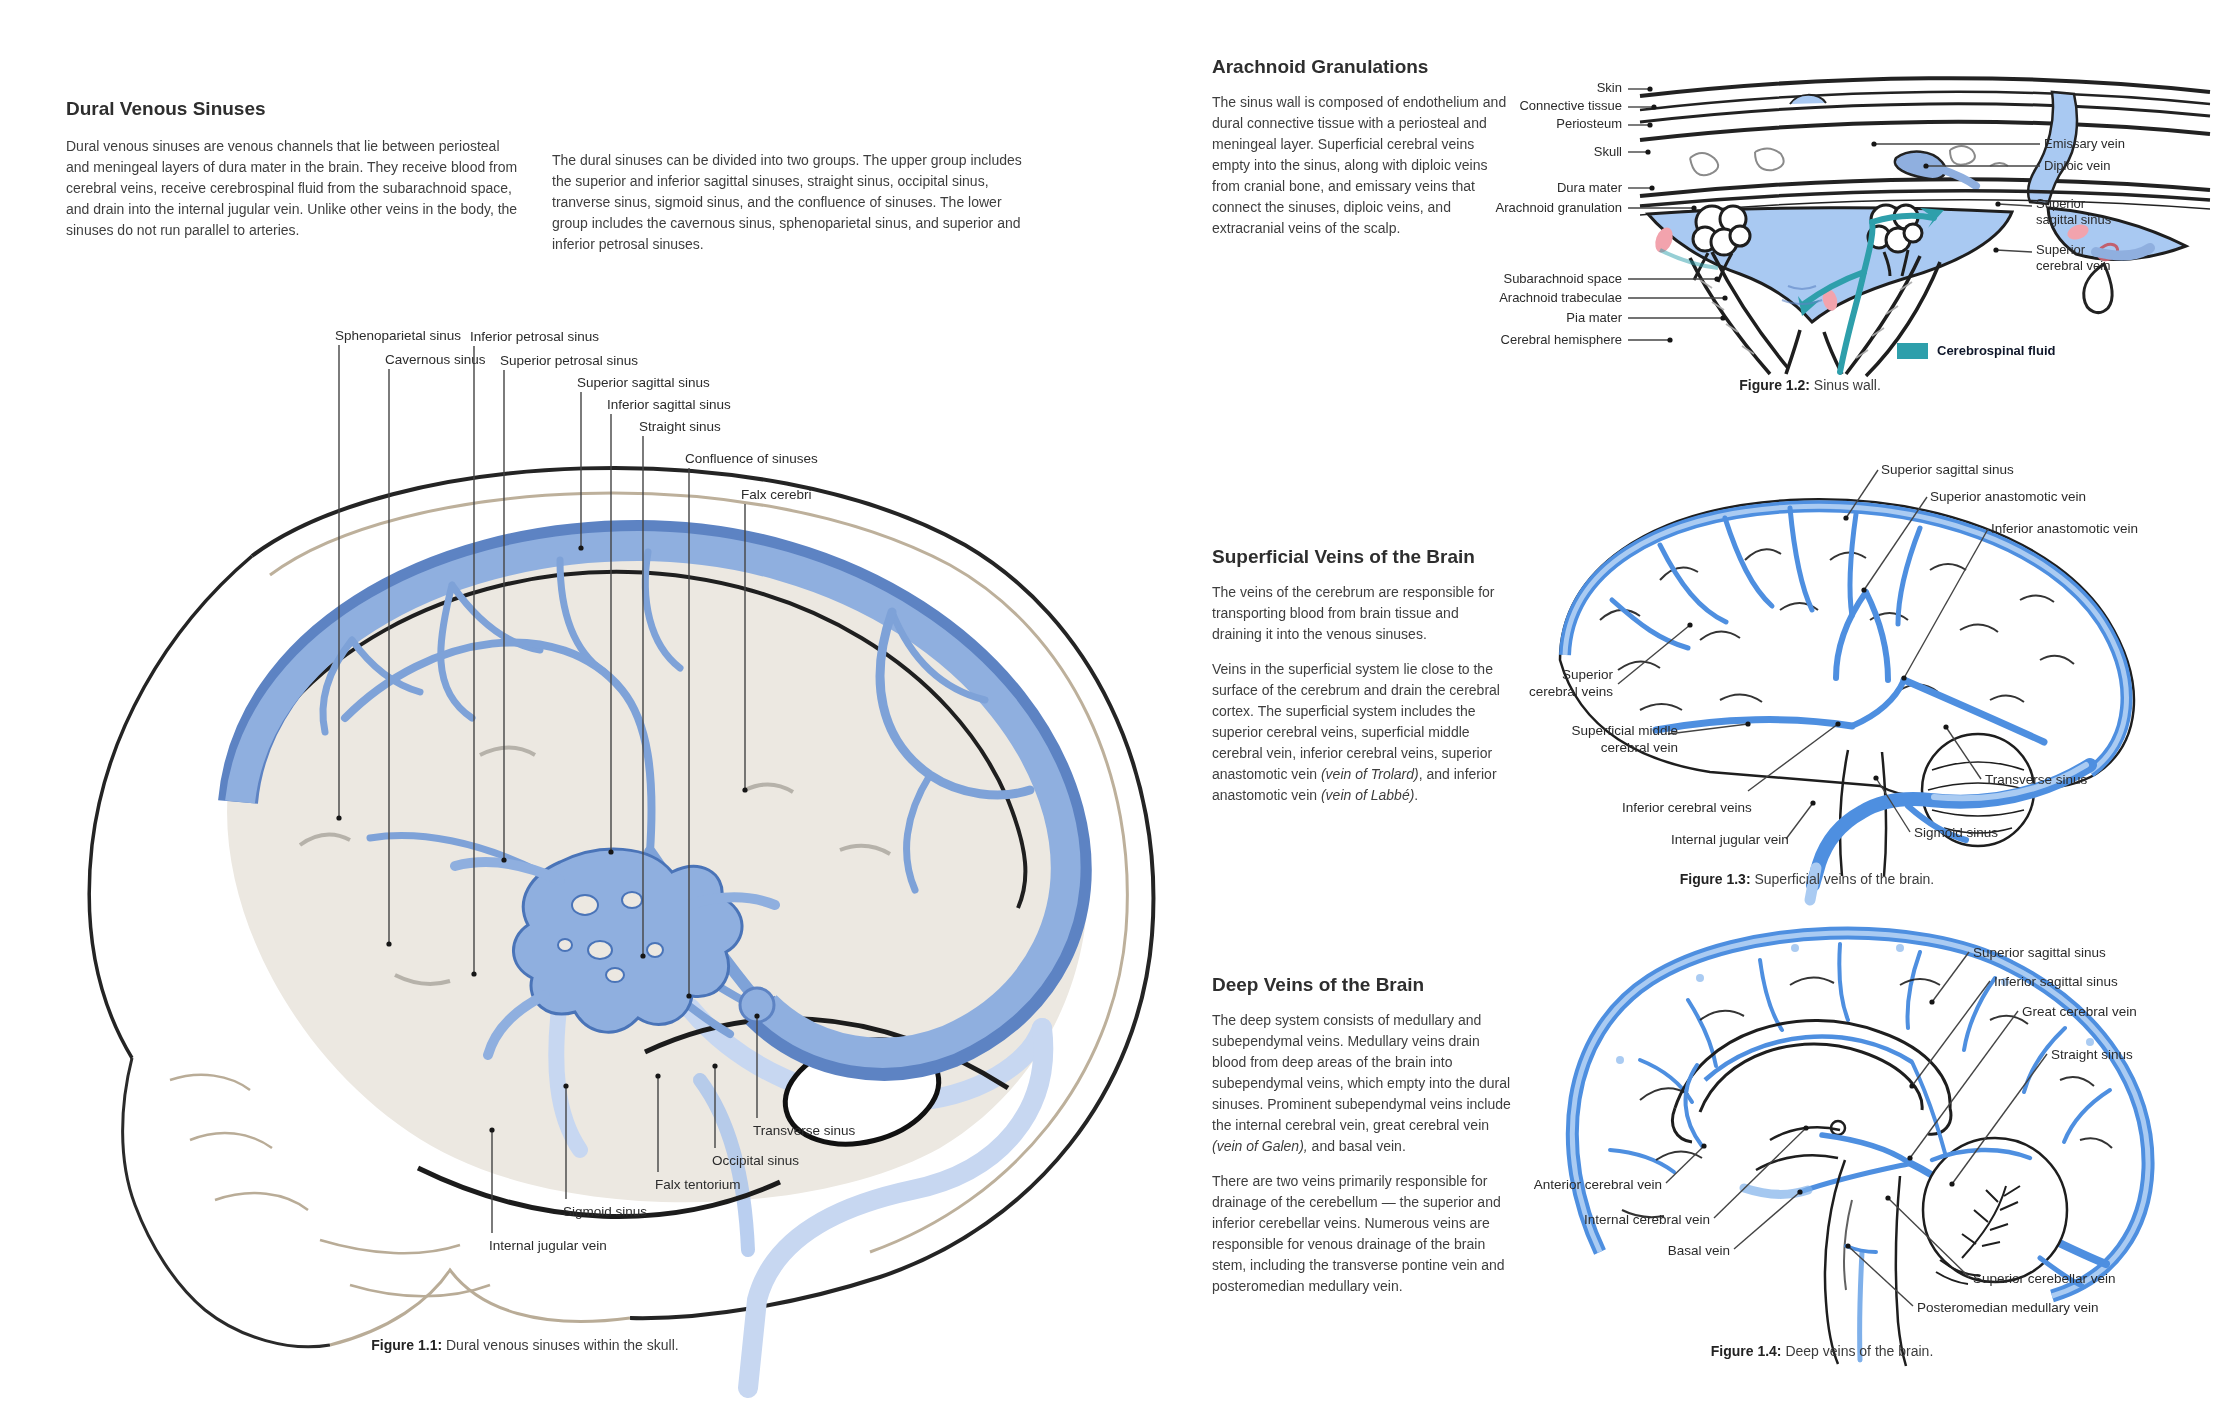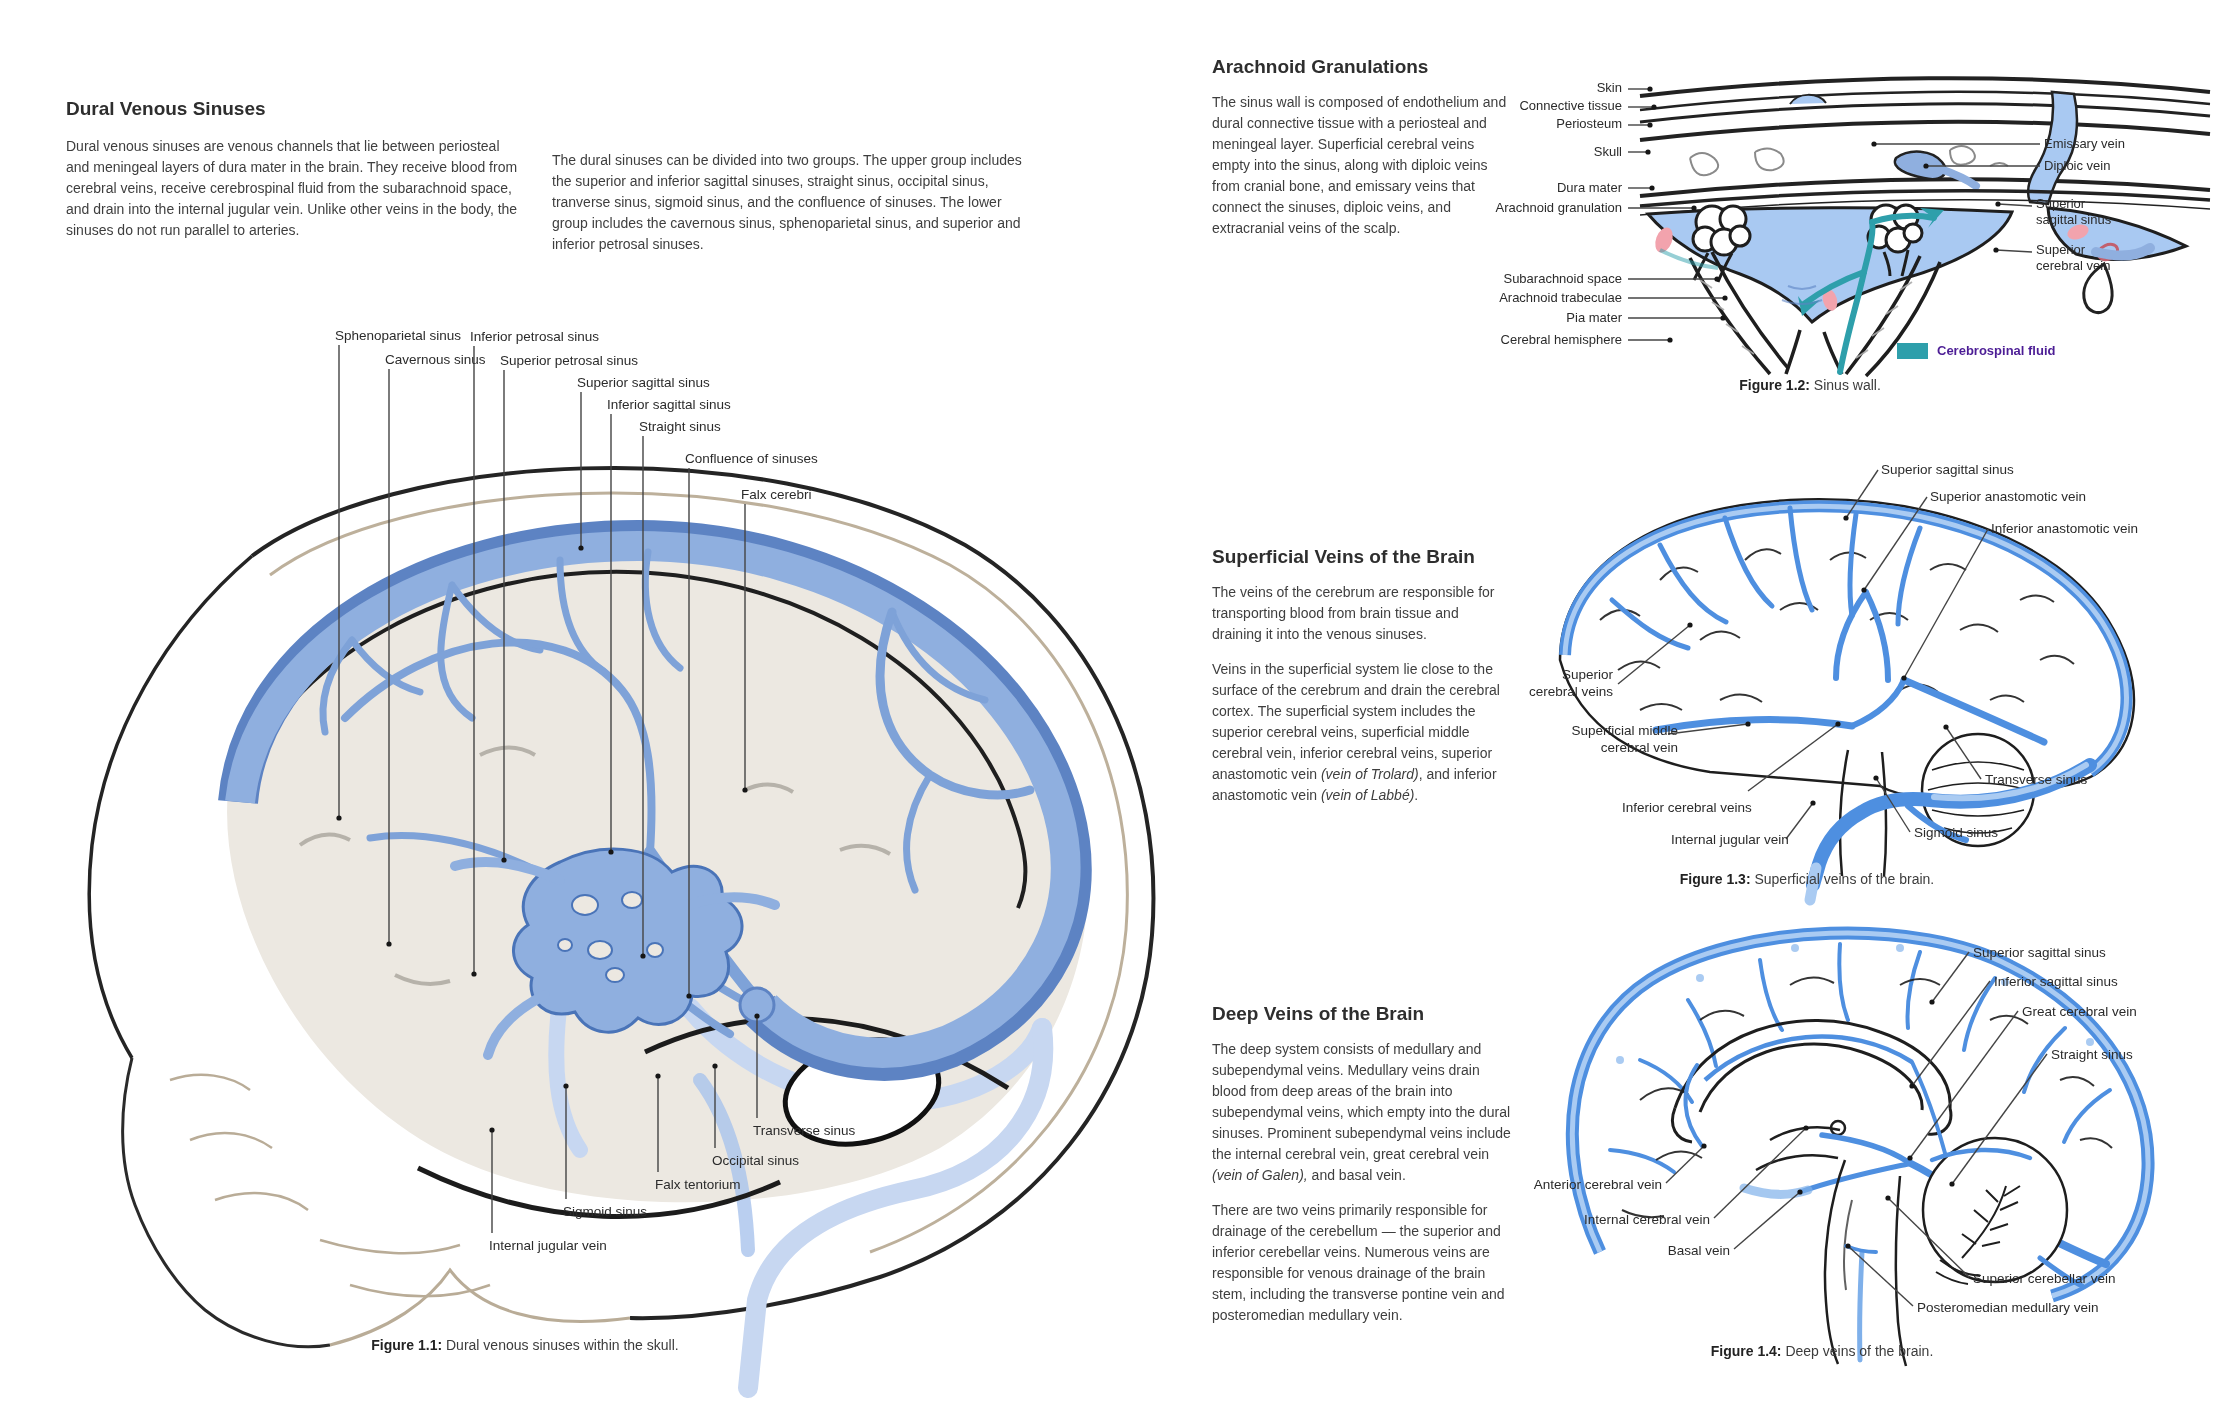--- a/index.html
+++ b/index.html
@@ -10,21 +10,21 @@
   .h2{font-size:19px;font-weight:bold;color:#2e2e2e;}
   .h2s{font-size:19px;font-weight:bold;color:#2e2e2e;}
   .p{font-size:14px;line-height:21px;color:#3e3e3e;}
   .p + .p{margin-top:14px;}
   .colblock{position:absolute;}
   .cap{font-size:14px;color:#3c3c3c;text-align:center;white-space:nowrap;}
   .cap b{color:#232323;}
   .fig-label{position:absolute;font-size:13.5px;line-height:17px;color:#2b2b2b;white-space:pre-line;}
   .fig-label.small{font-size:13px;line-height:16px;}
   svg{position:absolute;left:0;top:0;}
-  .legend-text{font-size:13px;font-weight:bold;color:#4c1d95;}
+  .legend-text{font-size:13px;font-weight:bold;color:#0f172a;}
   i{font-style:italic;}
 </style>
 </head>
 <body>
 
 <div id="page">
 
   <svg id="artwork" width="2214" height="1410" viewBox="0 0 2214 1410">
 
     <g>
@@ -372,21 +372,21 @@
     <div class="h2s">Arachnoid Granulations</div>
     <div class="p" style="margin-top:14px;">The sinus wall is composed of endothelium and dural connective tissue with a periosteal and meningeal layer. Superficial cerebral veins empty into the sinus, along with diploic veins from cranial bone, and emissary veins that connect the sinuses, diploic veins, and extracranial veins of the scalp.</div>
   </div>
 
   <div class="colblock" style="left:1212px;top:546px;width:300px;">
     <div class="h2s">Superficial Veins of the Brain</div>
     <div class="p" style="margin-top:14px;">The veins of the cerebrum are responsible for transporting blood from brain tissue and draining it into the venous sinuses.</div>
     <div class="p"><span>Veins in the superficial system lie close to the surface of the cerebrum and drain the cerebral cortex. The superficial system includes the superior cerebral veins, superficial middle cerebral vein, inferior cerebral veins, superior anastomotic vein </span><i>(vein of Trolard)</i><span>, and inferior anastomotic vein </span><i>(vein of Labbé)</i><span>.</span></div>
   </div>
 
-  <div class="colblock" style="left:1212px;top:974px;width:300px;margin-top:29px;">
+  <div class="colblock" style="left:1212px;top:974px;width:300px;">
     <div class="h2s">Deep Veins of the Brain</div>
     <div class="p" style="margin-top:14px;"><span>The deep system consists of medullary and subependymal veins. Medullary veins drain blood from deep areas of the brain into subependymal veins, which empty into the dural sinuses. Prominent subependymal veins include the internal cerebral vein, great cerebral vein </span><i>(vein of Galen),</i><span> and basal vein.</span></div>
     <div class="p">There are two veins  primarily responsible for drainage of the cerebellum — the superior and inferior cerebellar veins. Numerous veins are responsible for venous drainage of the brain stem, including the transverse pontine vein and posteromedian medullary vein.</div>
   </div>
 
   <div class="abs cap" style="left:300px;top:1337px;width:450px;">
     <b>Figure 1.1:</b><span> Dural venous sinuses within the skull.</span>
   </div>
   <div class="abs cap" style="left:1660px;top:377px;width:300px;">
     <b>Figure 1.2:</b><span> Sinus wall.</span>

